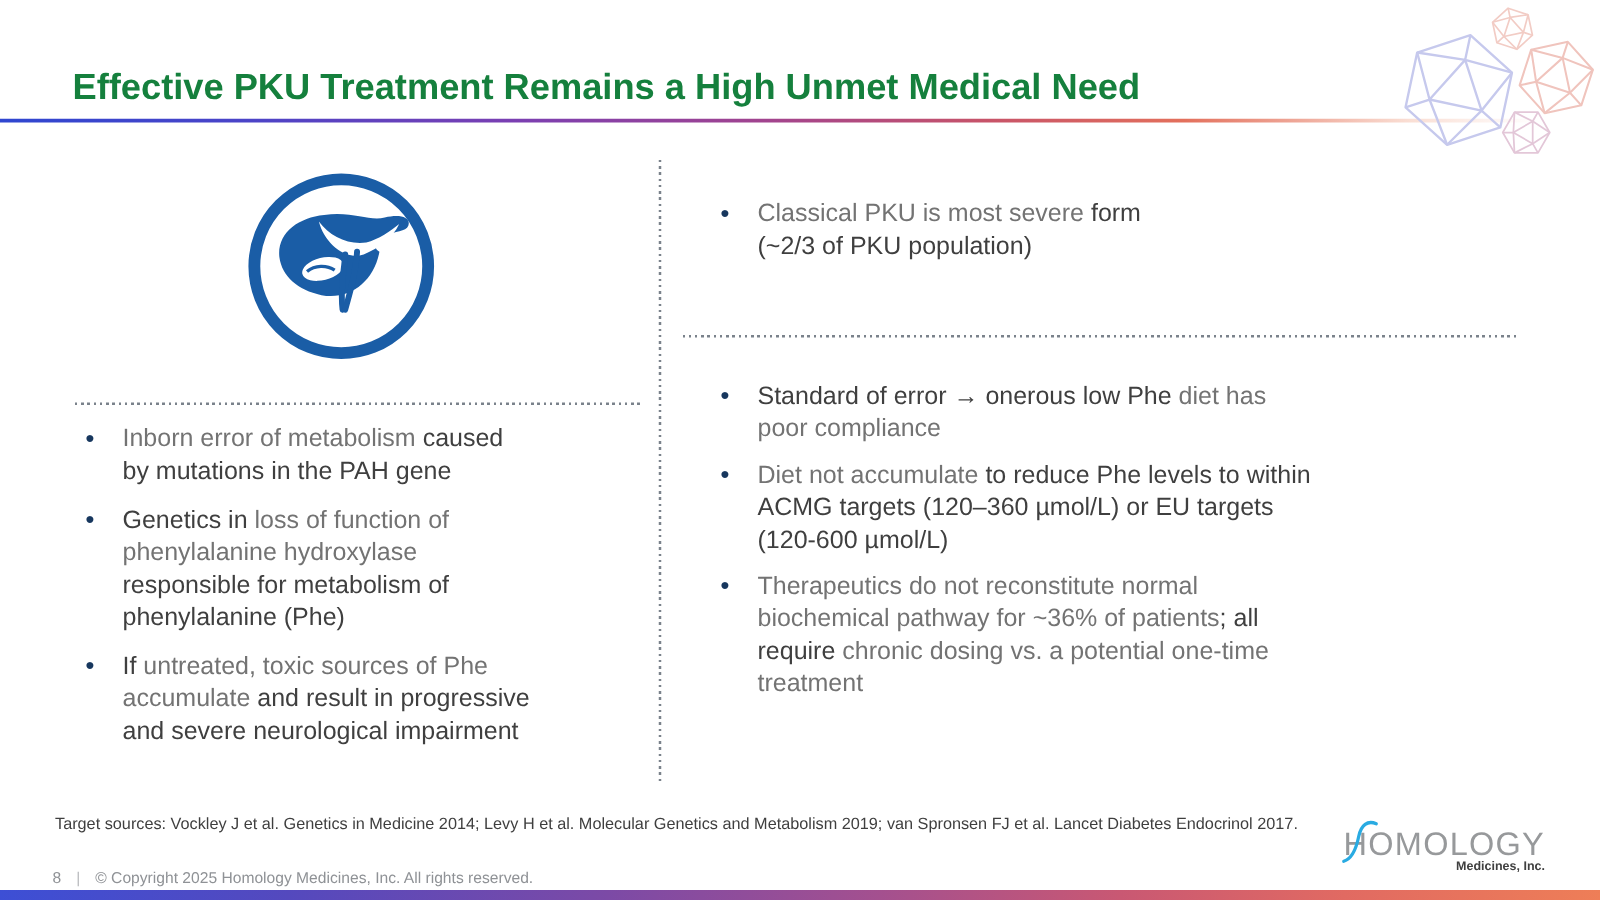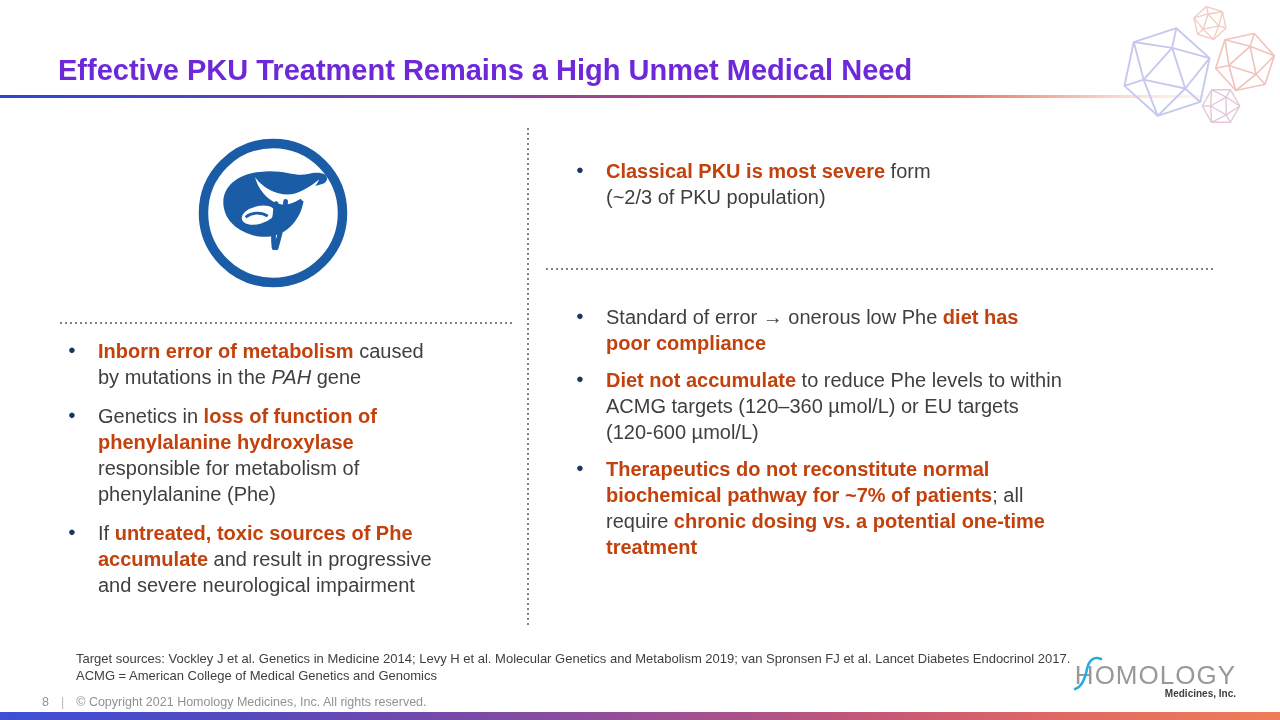--- a/index.html
+++ b/index.html
@@ -3,21 +3,21 @@
 <meta charset="utf-8">
 <style>
   * { margin:0; padding:0; box-sizing:border-box; }
   html,body { background:#e9e9e9; }
   .slide {
     position:relative; width:1280px; height:720px; background:#ffffff;
     overflow:hidden; font-family:"Liberation Sans", sans-serif; margin:0 auto;
   }
   .title {
     position:absolute; left:58px; top:54px; width:1050px;
-    font-size:29px; font-weight:bold; color:#6d28d9; letter-spacing:0;
+    font-size:29px; font-weight:bold; color:#15803d; letter-spacing:0;
   }
   .title-rule {
     position:absolute; left:0; top:95px; width:1280px; height:3px;
     background:linear-gradient(90deg,
       #2F46D0 0%, #4A44C8 15%, #7A3FB2 32%, #A2448E 48%,
       #C85468 62%, #E3705C 74%, rgba(240,160,130,0.35) 88%, rgba(255,255,255,0) 96%);
   }
   .deco { position:absolute; right:0; top:0; width:175px; height:138px; }
 
   .liver-wrap { position:absolute; left:194px; top:134px; width:158px; height:158px; }
@@ -35,29 +35,29 @@
 
   ul.bullets { position:absolute; list-style:none; }
   ul.bullets li {
     position:relative; padding-left:38px; font-size:20px; line-height:26px;
     color:#3F3F3F; white-space:pre-line;
   }
   ul.bullets .dot {
     position:absolute; left:8px; top:5px; font-size:13px; line-height:13px; color:#17375E;
     white-space:normal;
   }
-  .seg-em { color:#c2410c; font-weight:bold; }
-  .seg-italic { font-style:italic; }
+  .seg-em { color:#737373; font-weight:normal; }
+  .seg-italic { }
   .list-left { left:60px; top:338px; width:452px; }
   .list-left li { margin-bottom:13px; }
   .list-right-top { left:568px; top:158px; width:610px; }
   .list-right-bottom { left:568px; top:304px; width:620px; }
   .list-right-bottom li { margin-bottom:11px; }
 
-  .sources { position:absolute; left:76px; top:650px; width:1030px;
+  .sources { position:absolute; left:44px; top:650px; width:1030px;
              font-size:13px; line-height:17px; color:#3F3F3F; }
   .footer-row { position:absolute; left:42px; top:695px; font-size:12.5px; color:#8F9296;
                 display:flex; align-items:center; gap:12px; }
   .footer-row .pipe { color:#B9BBBE; }
 
   .logo { position:absolute; right:44px; top:660px; text-align:right; }
   .logo .wordmark-box { position:relative; display:inline-block; }
   .logo .wordmark { font-size:26px; font-weight:400; letter-spacing:1px; color:#97999B; }
   .logo .h-curve { position:absolute; left:-6px; top:-5px; }
   .logo .tagline { font-size:10px; font-weight:bold; color:#404040; margin-top:-3px; }
@@ -126,34 +126,33 @@
       <li><span class="dot">●</span><span class="seg-em">Classical PKU is most severe</span><span class="seg-plain"> form
 (~2/3 of PKU population)</span></li>
     </ul>
   <ul class="bullets list-right-bottom">
       <li><span class="dot">●</span><span class="seg-plain">Standard of error → onerous low Phe </span><span class="seg-em">diet has
 poor compliance</span></li>
       <li><span class="dot">●</span><span class="seg-em">Diet not accumulate</span><span class="seg-plain"> to reduce Phe levels to within
 ACMG targets (120–360 µmol/L) or EU targets
 (120-600 µmol/L)</span></li>
       <li><span class="dot">●</span><span class="seg-em">Therapeutics do not reconstitute normal
-biochemical pathway for ~7% of patients</span><span class="seg-plain">; all
+biochemical pathway for ~36% of patients</span><span class="seg-plain">; all
 require </span><span class="seg-em">chronic dosing vs. a potential one-time
 treatment</span></li>
     </ul>
 
   <div class="sources">
     <div>Target sources: Vockley J et al. Genetics in Medicine 2014; Levy H et al. Molecular Genetics and Metabolism 2019; van Spronsen FJ et al. Lancet Diabetes Endocrinol 2017.</div>
-    <div>ACMG = American College of Medical Genetics and Genomics</div>
   </div>
 
   <div class="footer-row">
     <span>8</span>
     <span class="pipe">|</span>
-    <span>© Copyright 2021 Homology Medicines, Inc. All rights reserved.</span>
+    <span>© Copyright 2025 Homology Medicines, Inc. All rights reserved.</span>
   </div>
 
   <div class="logo">
     <span class="wordmark-box">
       <span class="wordmark">HOMOLOGY</span>
       <svg class="h-curve" width="36" height="40" viewBox="0 0 36 40">
         <path d="M6,34 C13,32 16,24 18,14 C20,5 25,1 32,4" stroke="#29ABE2" stroke-width="2.6" fill="none" stroke-linecap="round"></path>
       </svg>
     </span>
     <div class="tagline">Medicines, Inc.</div>

